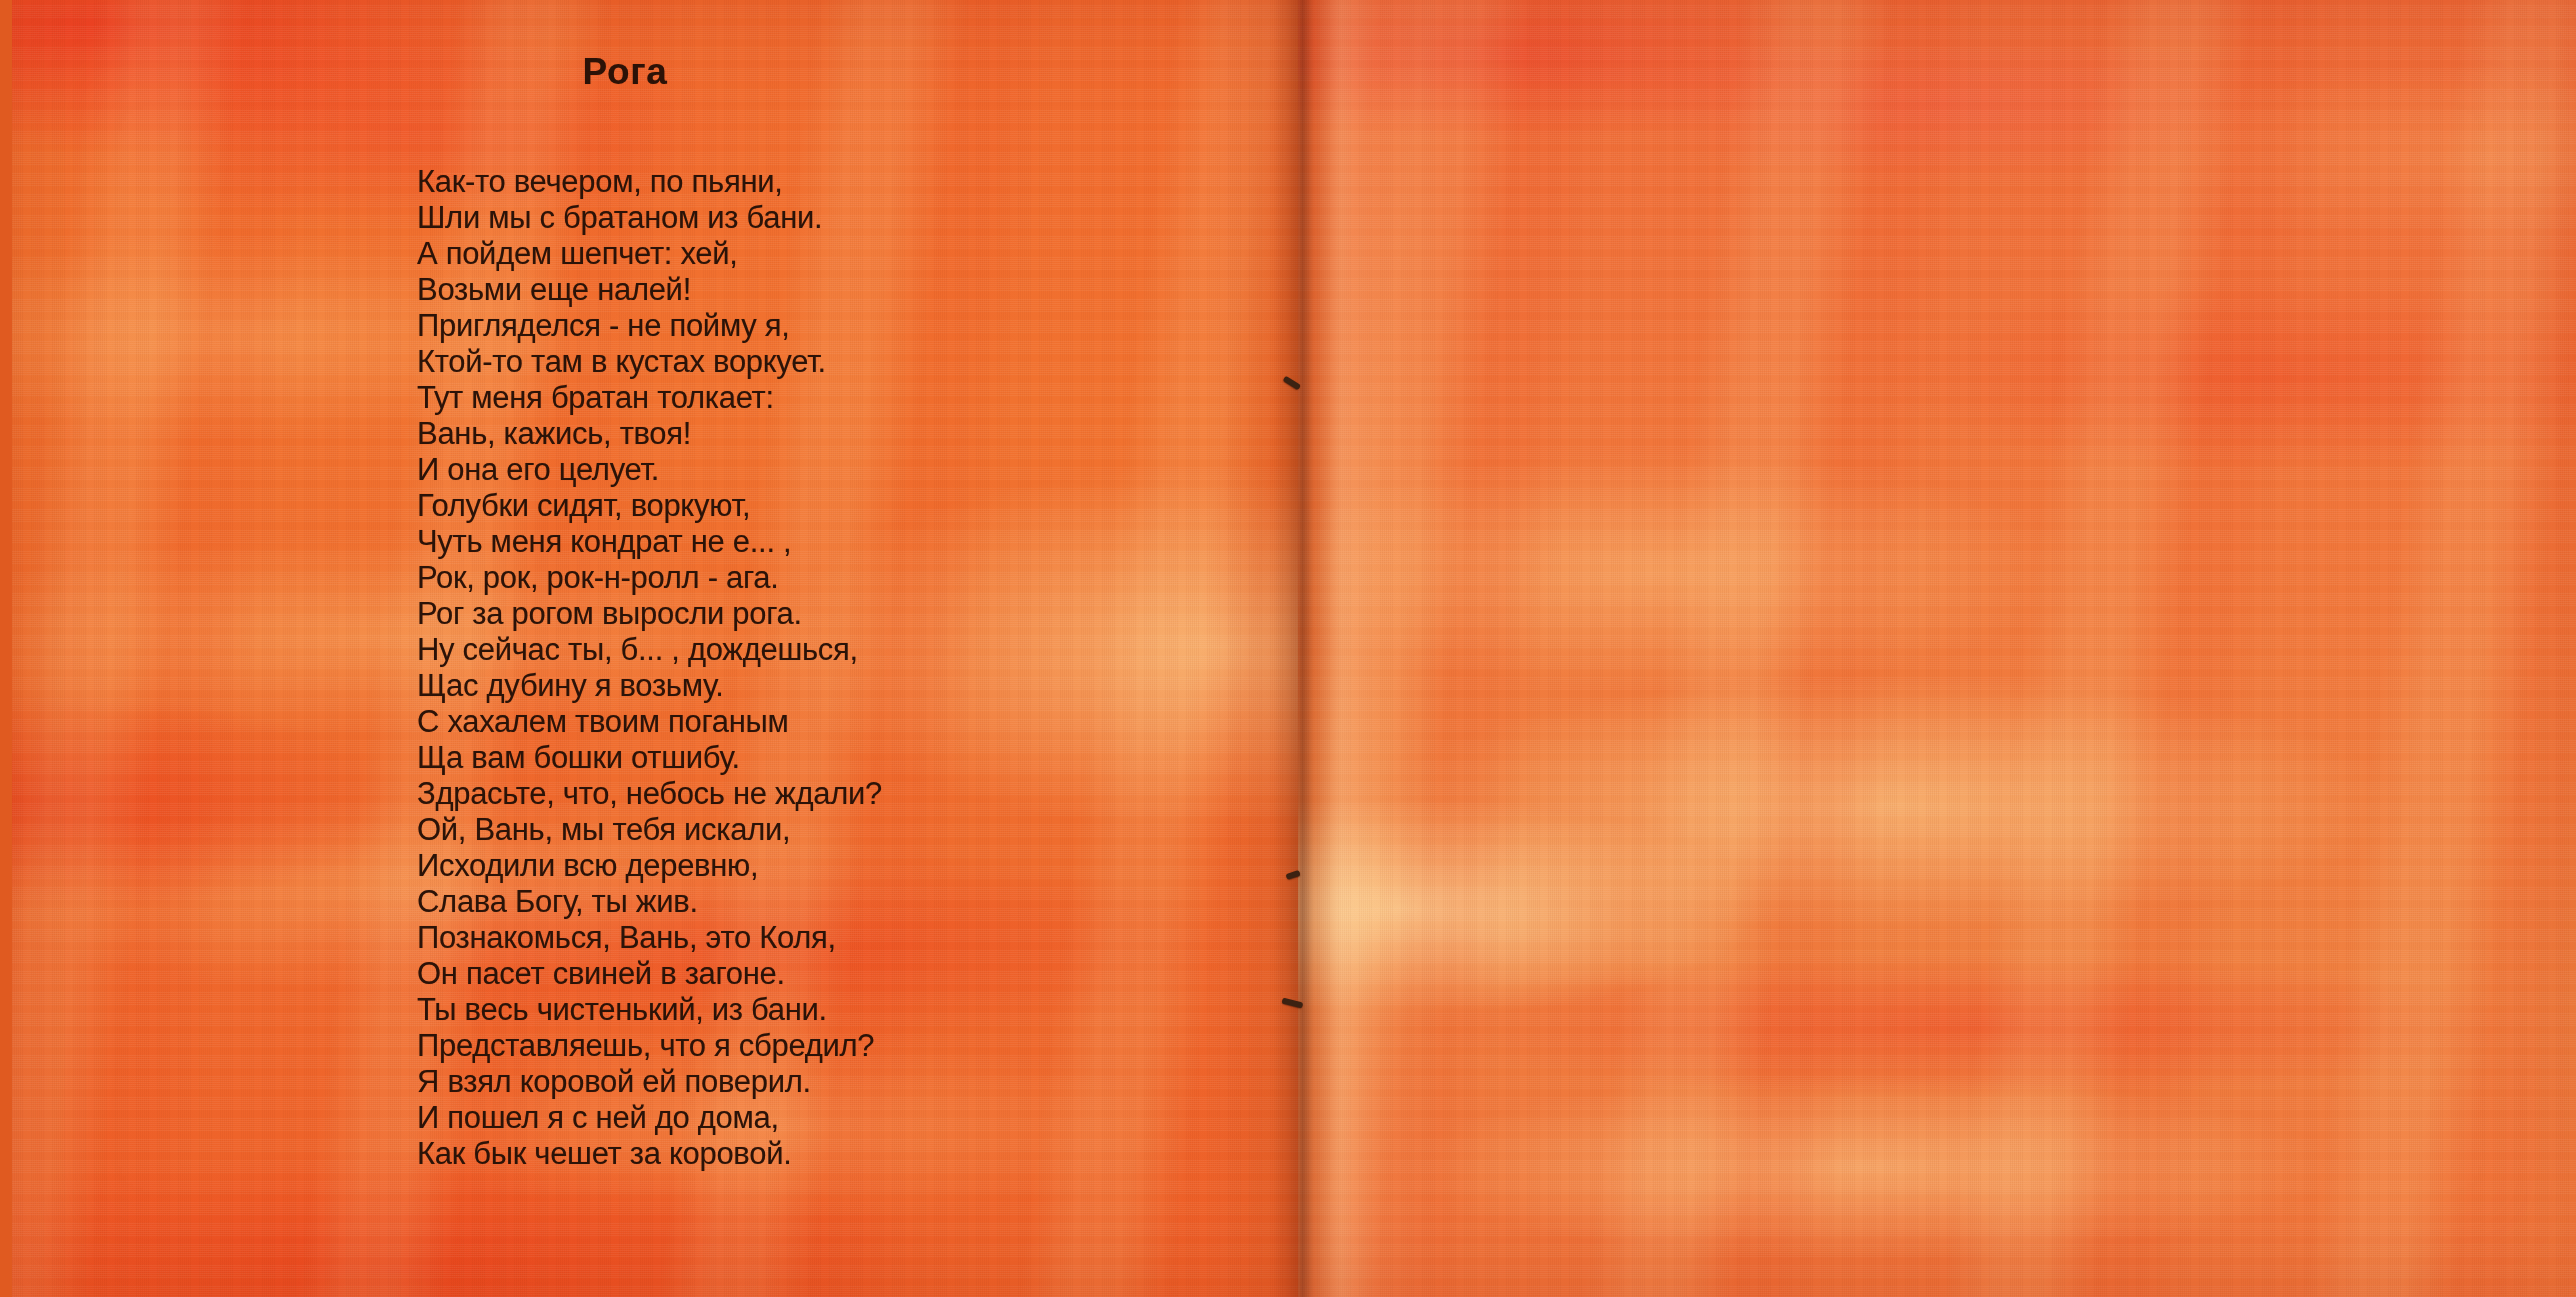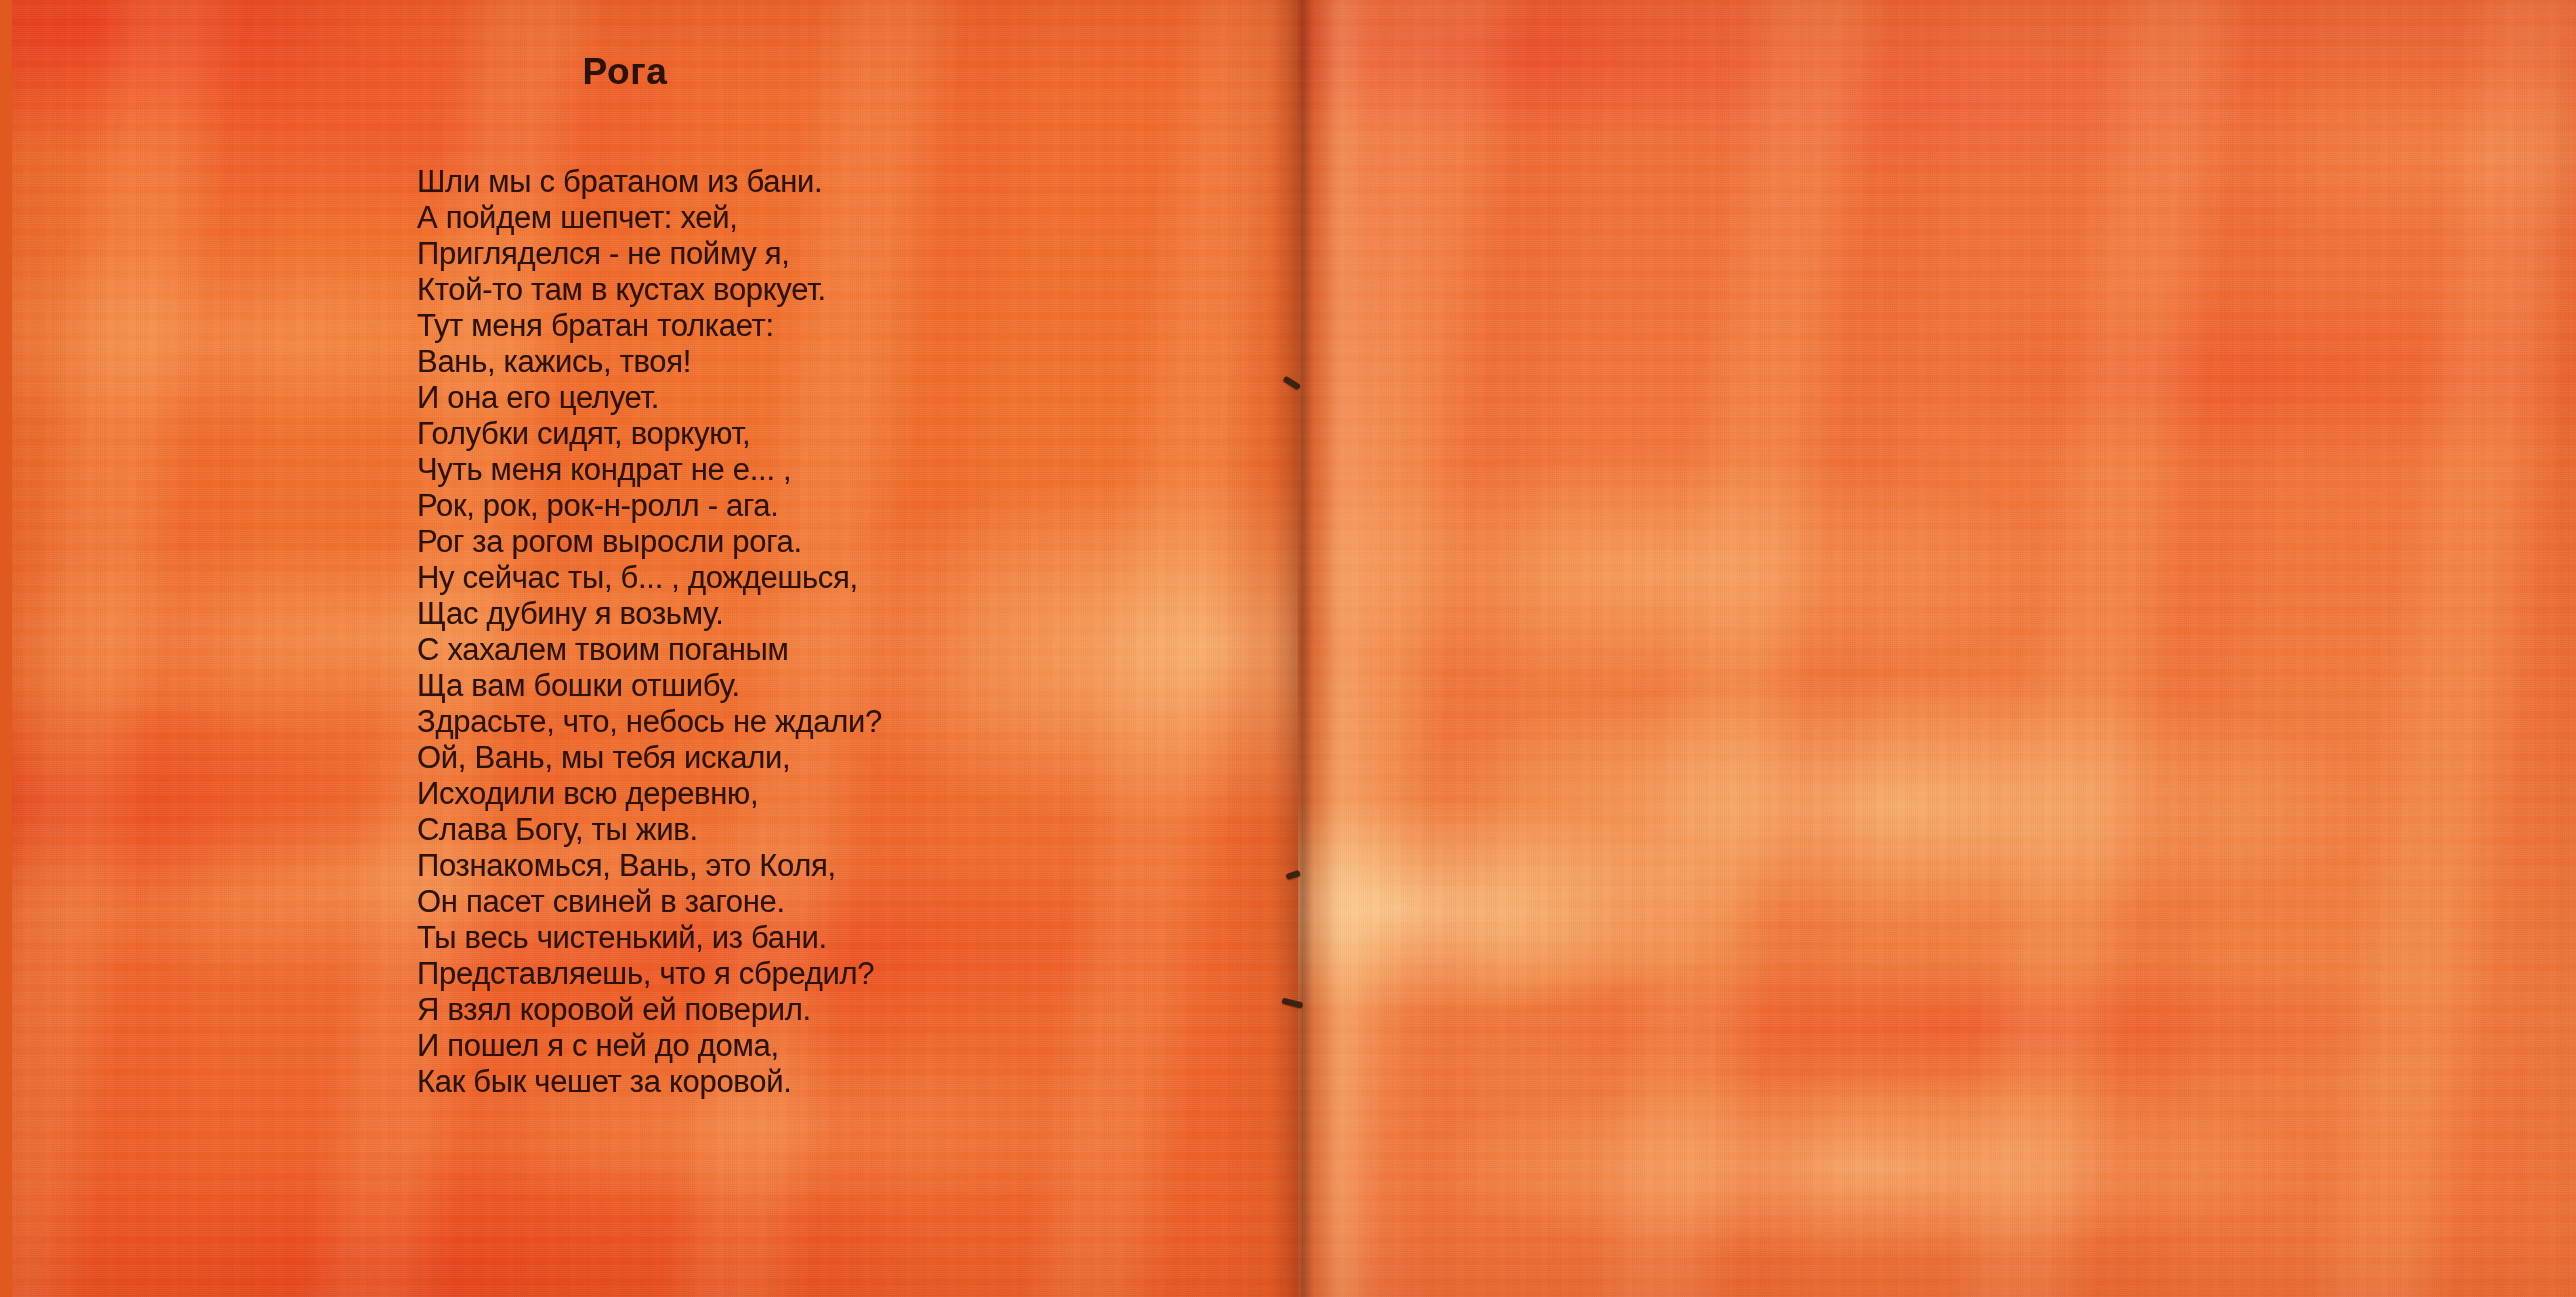--- a/index.html
+++ b/index.html
@@ -115,22 +115,24 @@
 </head>
 <body>
 
 <div class="stage">
 
   <div class="page page-left">
     <div class="sheen"></div>
     <div class="texture"></div>
     <h1 class="title title-left">Рога</h1>
     <div class="lines lines-left">
+        <div class="line">Как-то вечером, по пьяни,</div>
         <div class="line">Шли мы с братаном из бани.</div>
         <div class="line">А пойдем шепчет: хей,</div>
+        <div class="line">Возьми еще налей!</div>
         <div class="line">Пригляделся - не пойму я,</div>
         <div class="line">Ктой-то там в кустах воркует.</div>
         <div class="line">Тут меня братан толкает:</div>
         <div class="line">Вань, кажись, твоя!</div>
         <div class="line">И она его целует.</div>
         <div class="line">Голубки сидят, воркуют,</div>
         <div class="line">Чуть меня кондрат не е... ,</div>
         <div class="line">Рок, рок, рок-н-ролл - ага.</div>
         <div class="line">Рог за рогом выросли рога.</div>
         <div class="line">Ну сейчас ты, б... , дождешься,</div>

